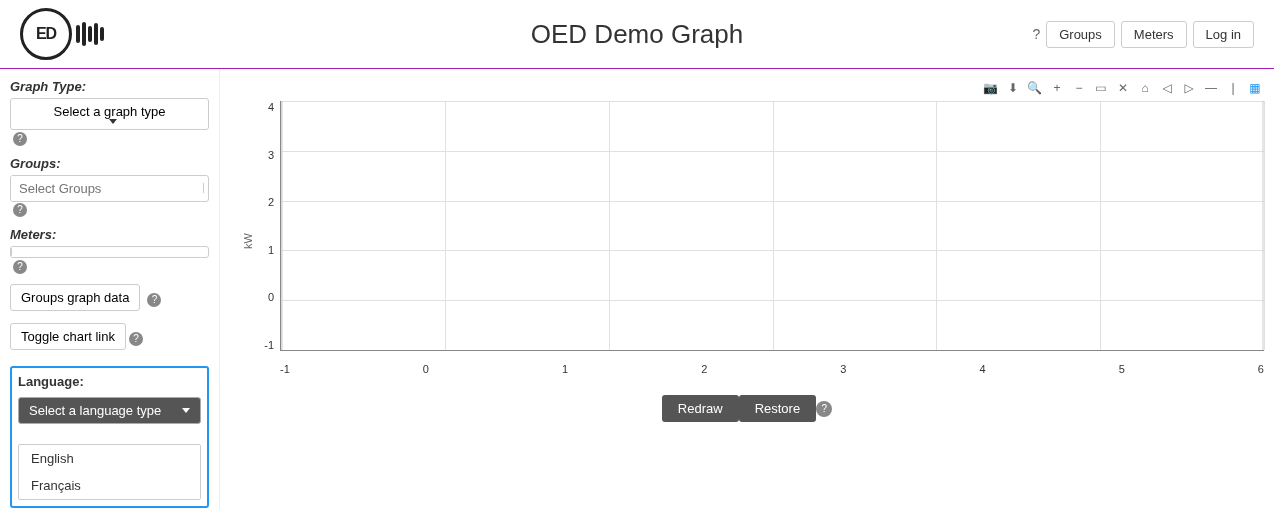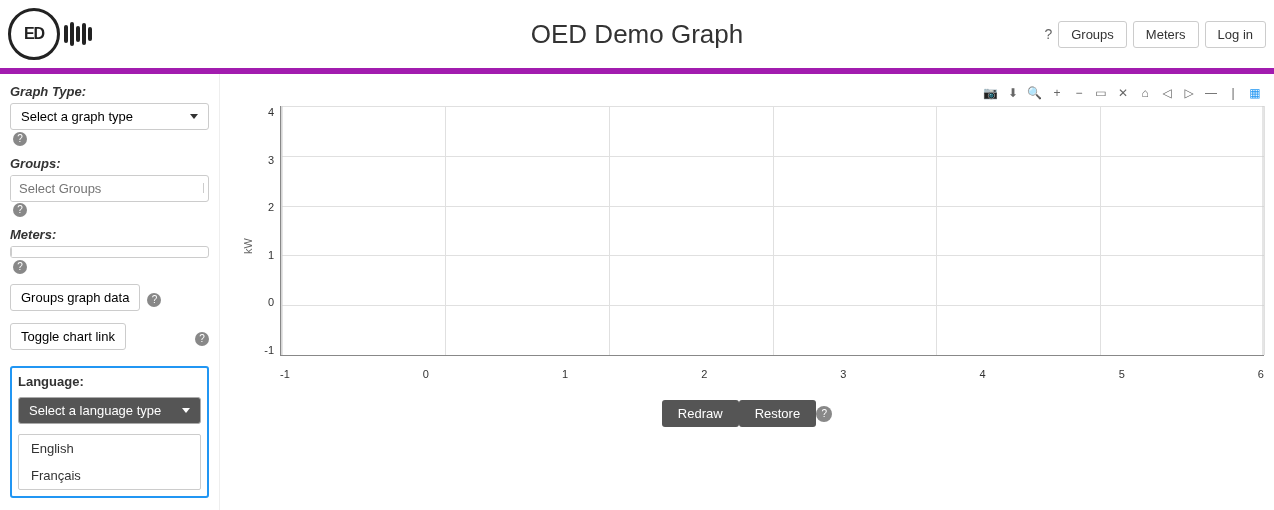--- a/index.html
+++ b/index.html
@@ -3,22 +3,22 @@
   <meta charset="utf-8">
   <style>
     * { box-sizing: border-box; margin: 0; padding: 0; }
     body { font-family: Arial, sans-serif; font-size: 13px; background: #fff; color: #333; }
 
     
     .header {
       display: flex;
       align-items: center;
       justify-content: space-between;
-      padding: 8px 8px;
-      border-bottom: 6px solid #a21caf;
+      padding: 8px 20px;
+      border-bottom: 1px solid #a21caf;
     }
     .header-logo {
       display: flex;
       align-items: center;
     }
     .logo-circle {
       width: 52px;
       height: 52px;
       border-radius: 50%;
       border: 3px solid #222;
@@ -112,20 +112,21 @@
       padding: 5px 10px;
       border: 1px solid #ccc;
       border-radius: 3px;
       background: #fff;
       text-align: left;
       cursor: pointer;
       font-size: 13px;
       display: flex;
       justify-content: space-between;
       align-items: center;
+      flex-direction: column;
     }
     .dropdown-btn .caret {
       border-top: 5px solid #333;
       border-left: 4px solid transparent;
       border-right: 4px solid transparent;
       display: inline-block;
       margin-left: 6px;
     }
 
     .select-group {
@@ -182,21 +183,21 @@
       border: 1px solid #aaa;
       border-radius: 3px;
       background: #555;
       color: #fff;
       text-align: left;
       cursor: pointer;
       font-size: 13px;
       display: flex;
       justify-content: space-between;
       align-items: center;
-      margin-bottom: 10px;
+      margin-bottom: 20px;
     }
     .language-dropdown-btn .caret-white {
       border-top: 5px solid #fff;
       border-left: 4px solid transparent;
       border-right: 4px solid transparent;
       display: inline-block;
     }
     .language-options {
       background: #fff;
       border: 1px solid #ccc;
@@ -334,21 +335,21 @@
         </button>
       </div>
       <span class="help-icon">?</span>
     </div>
 
     <div class="section">
       <div style="display:flex;align-items:center;gap:4px;margin-bottom:6px;">
         <button class="action-btn">Groups graph data</button>
         <span class="help-icon">?</span>
       </div>
-      <div style="display:flex;align-items:center;gap:20px;justify-content:space-between;">
+      <div style="display:flex;align-items:center;gap:0;">
         <button class="action-btn">Toggle chart link</button>
         <span class="help-icon">?</span>
       </div>
     </div>
 
     <div class="language-section">
       <div class="language-label">Language:</div>
       <button class="language-dropdown-btn">
         <span>Select a language type</span>
         <span class="caret-white"></span>

